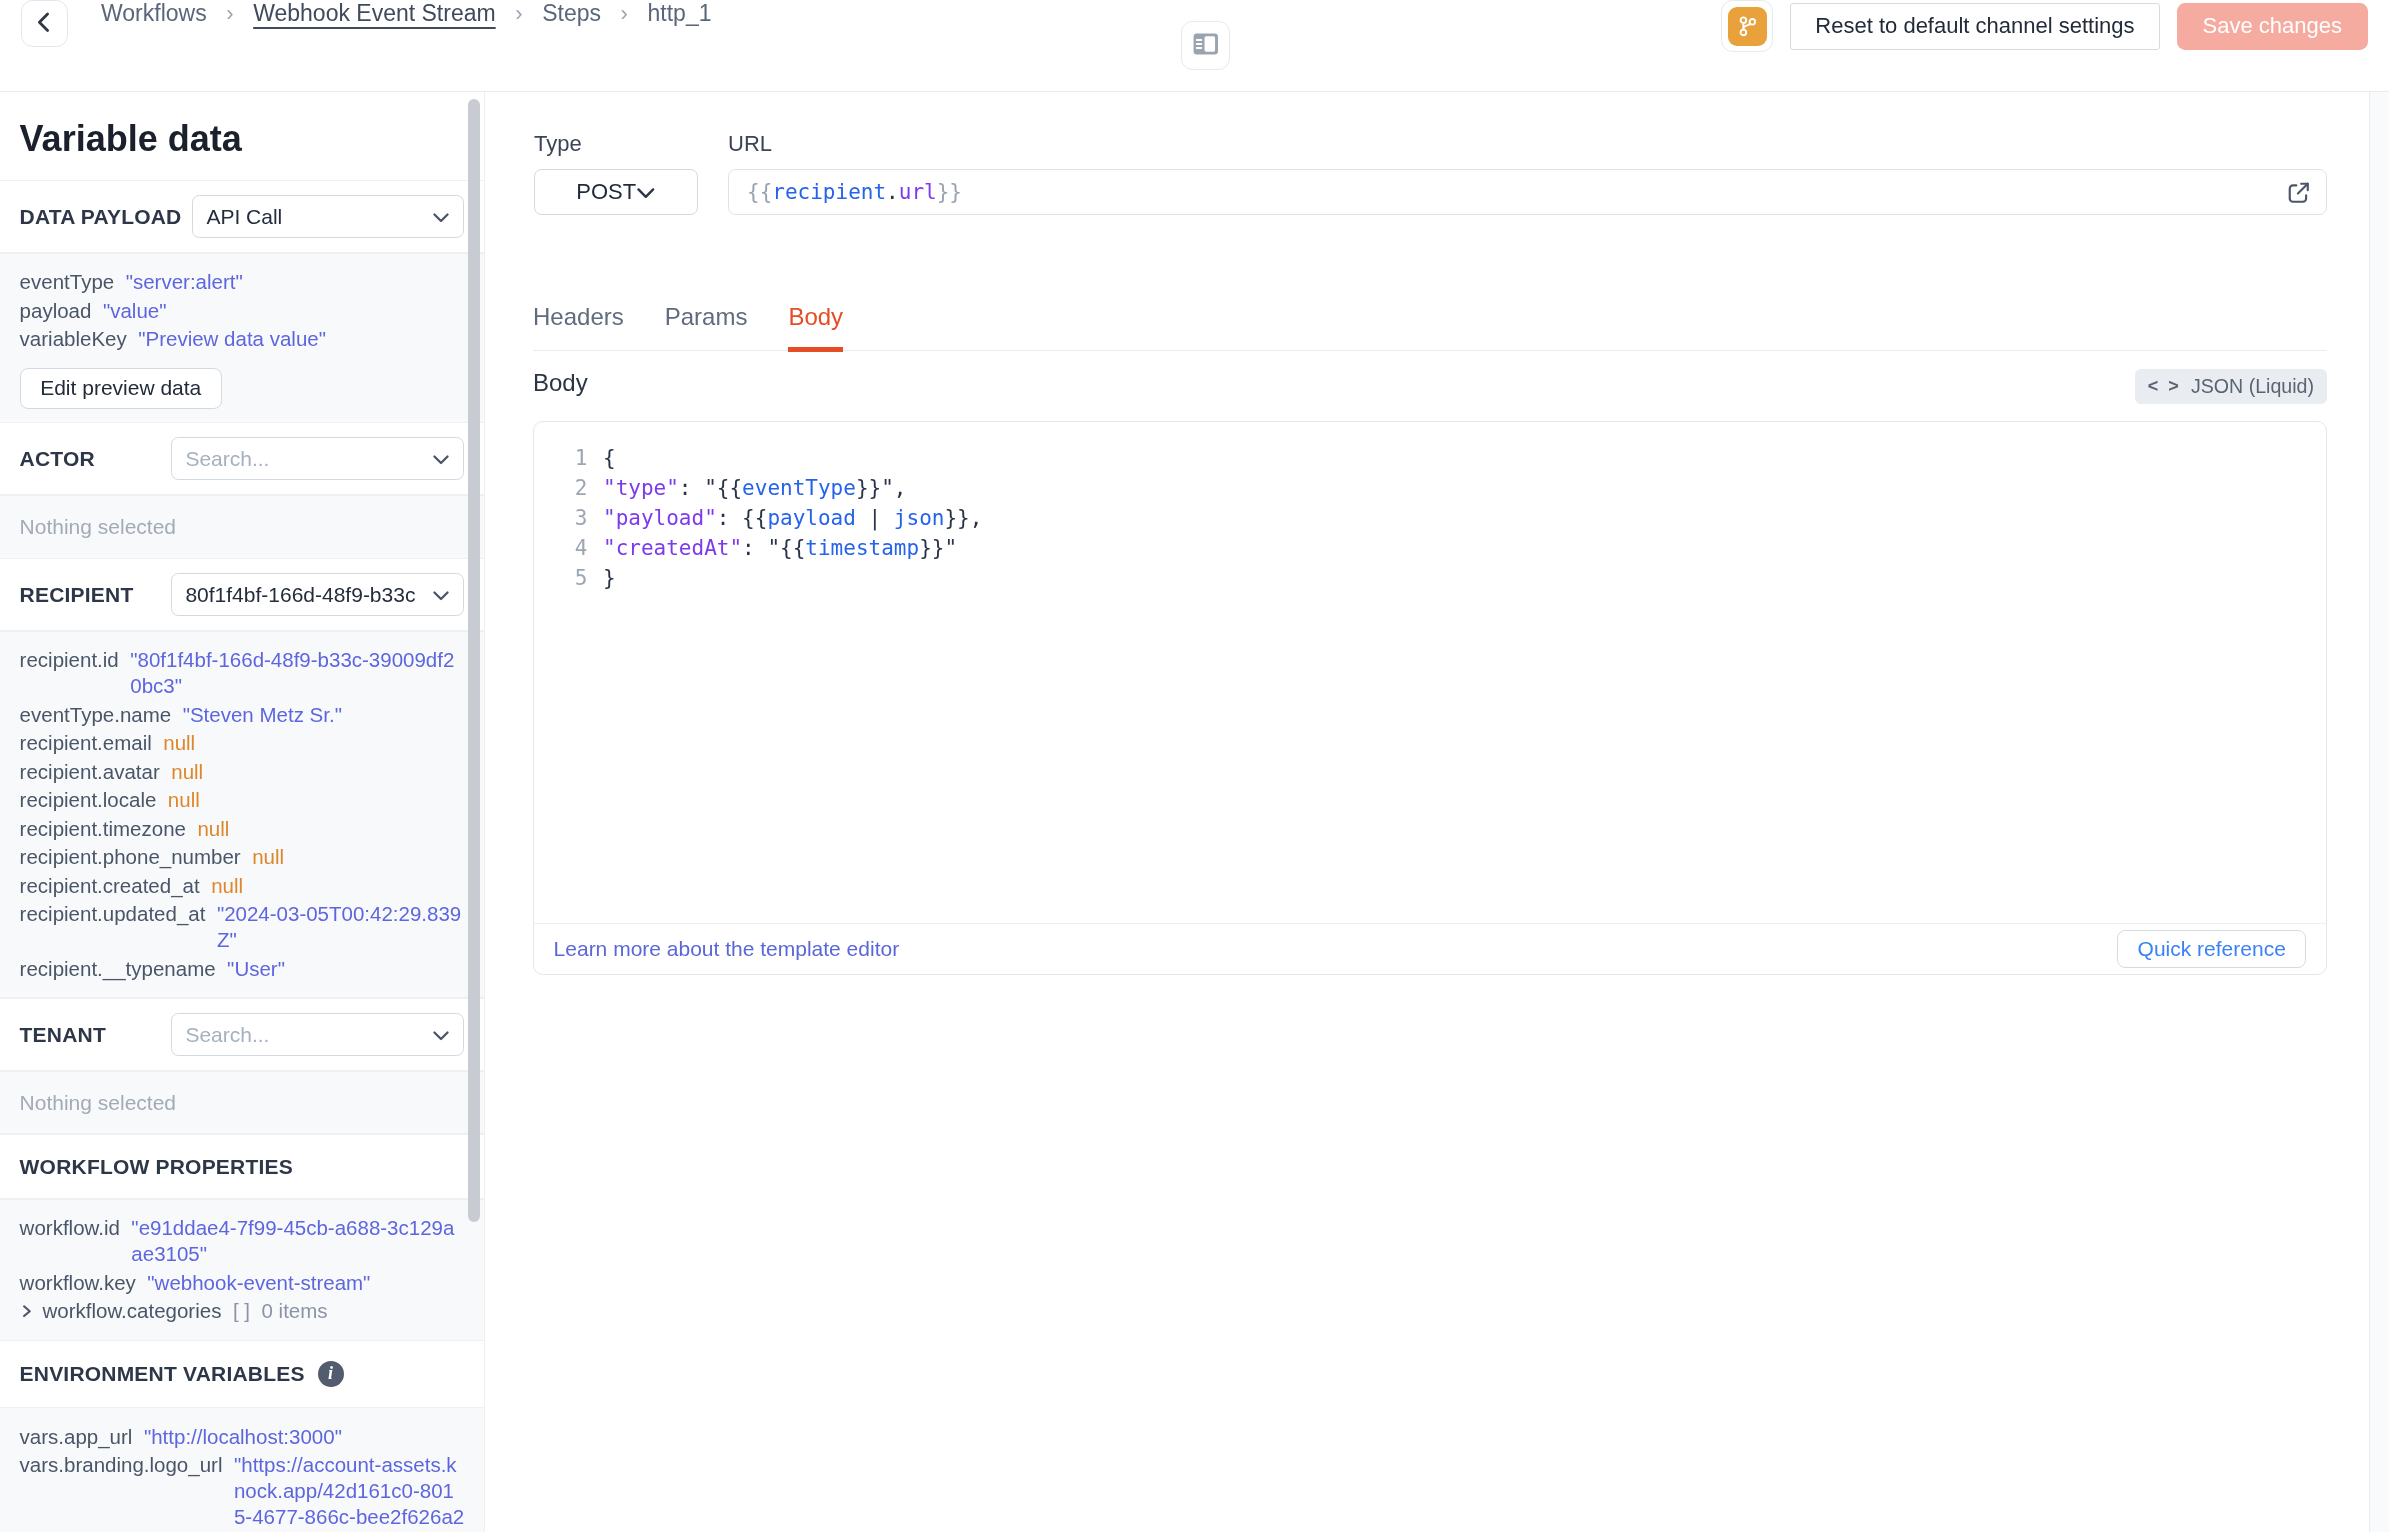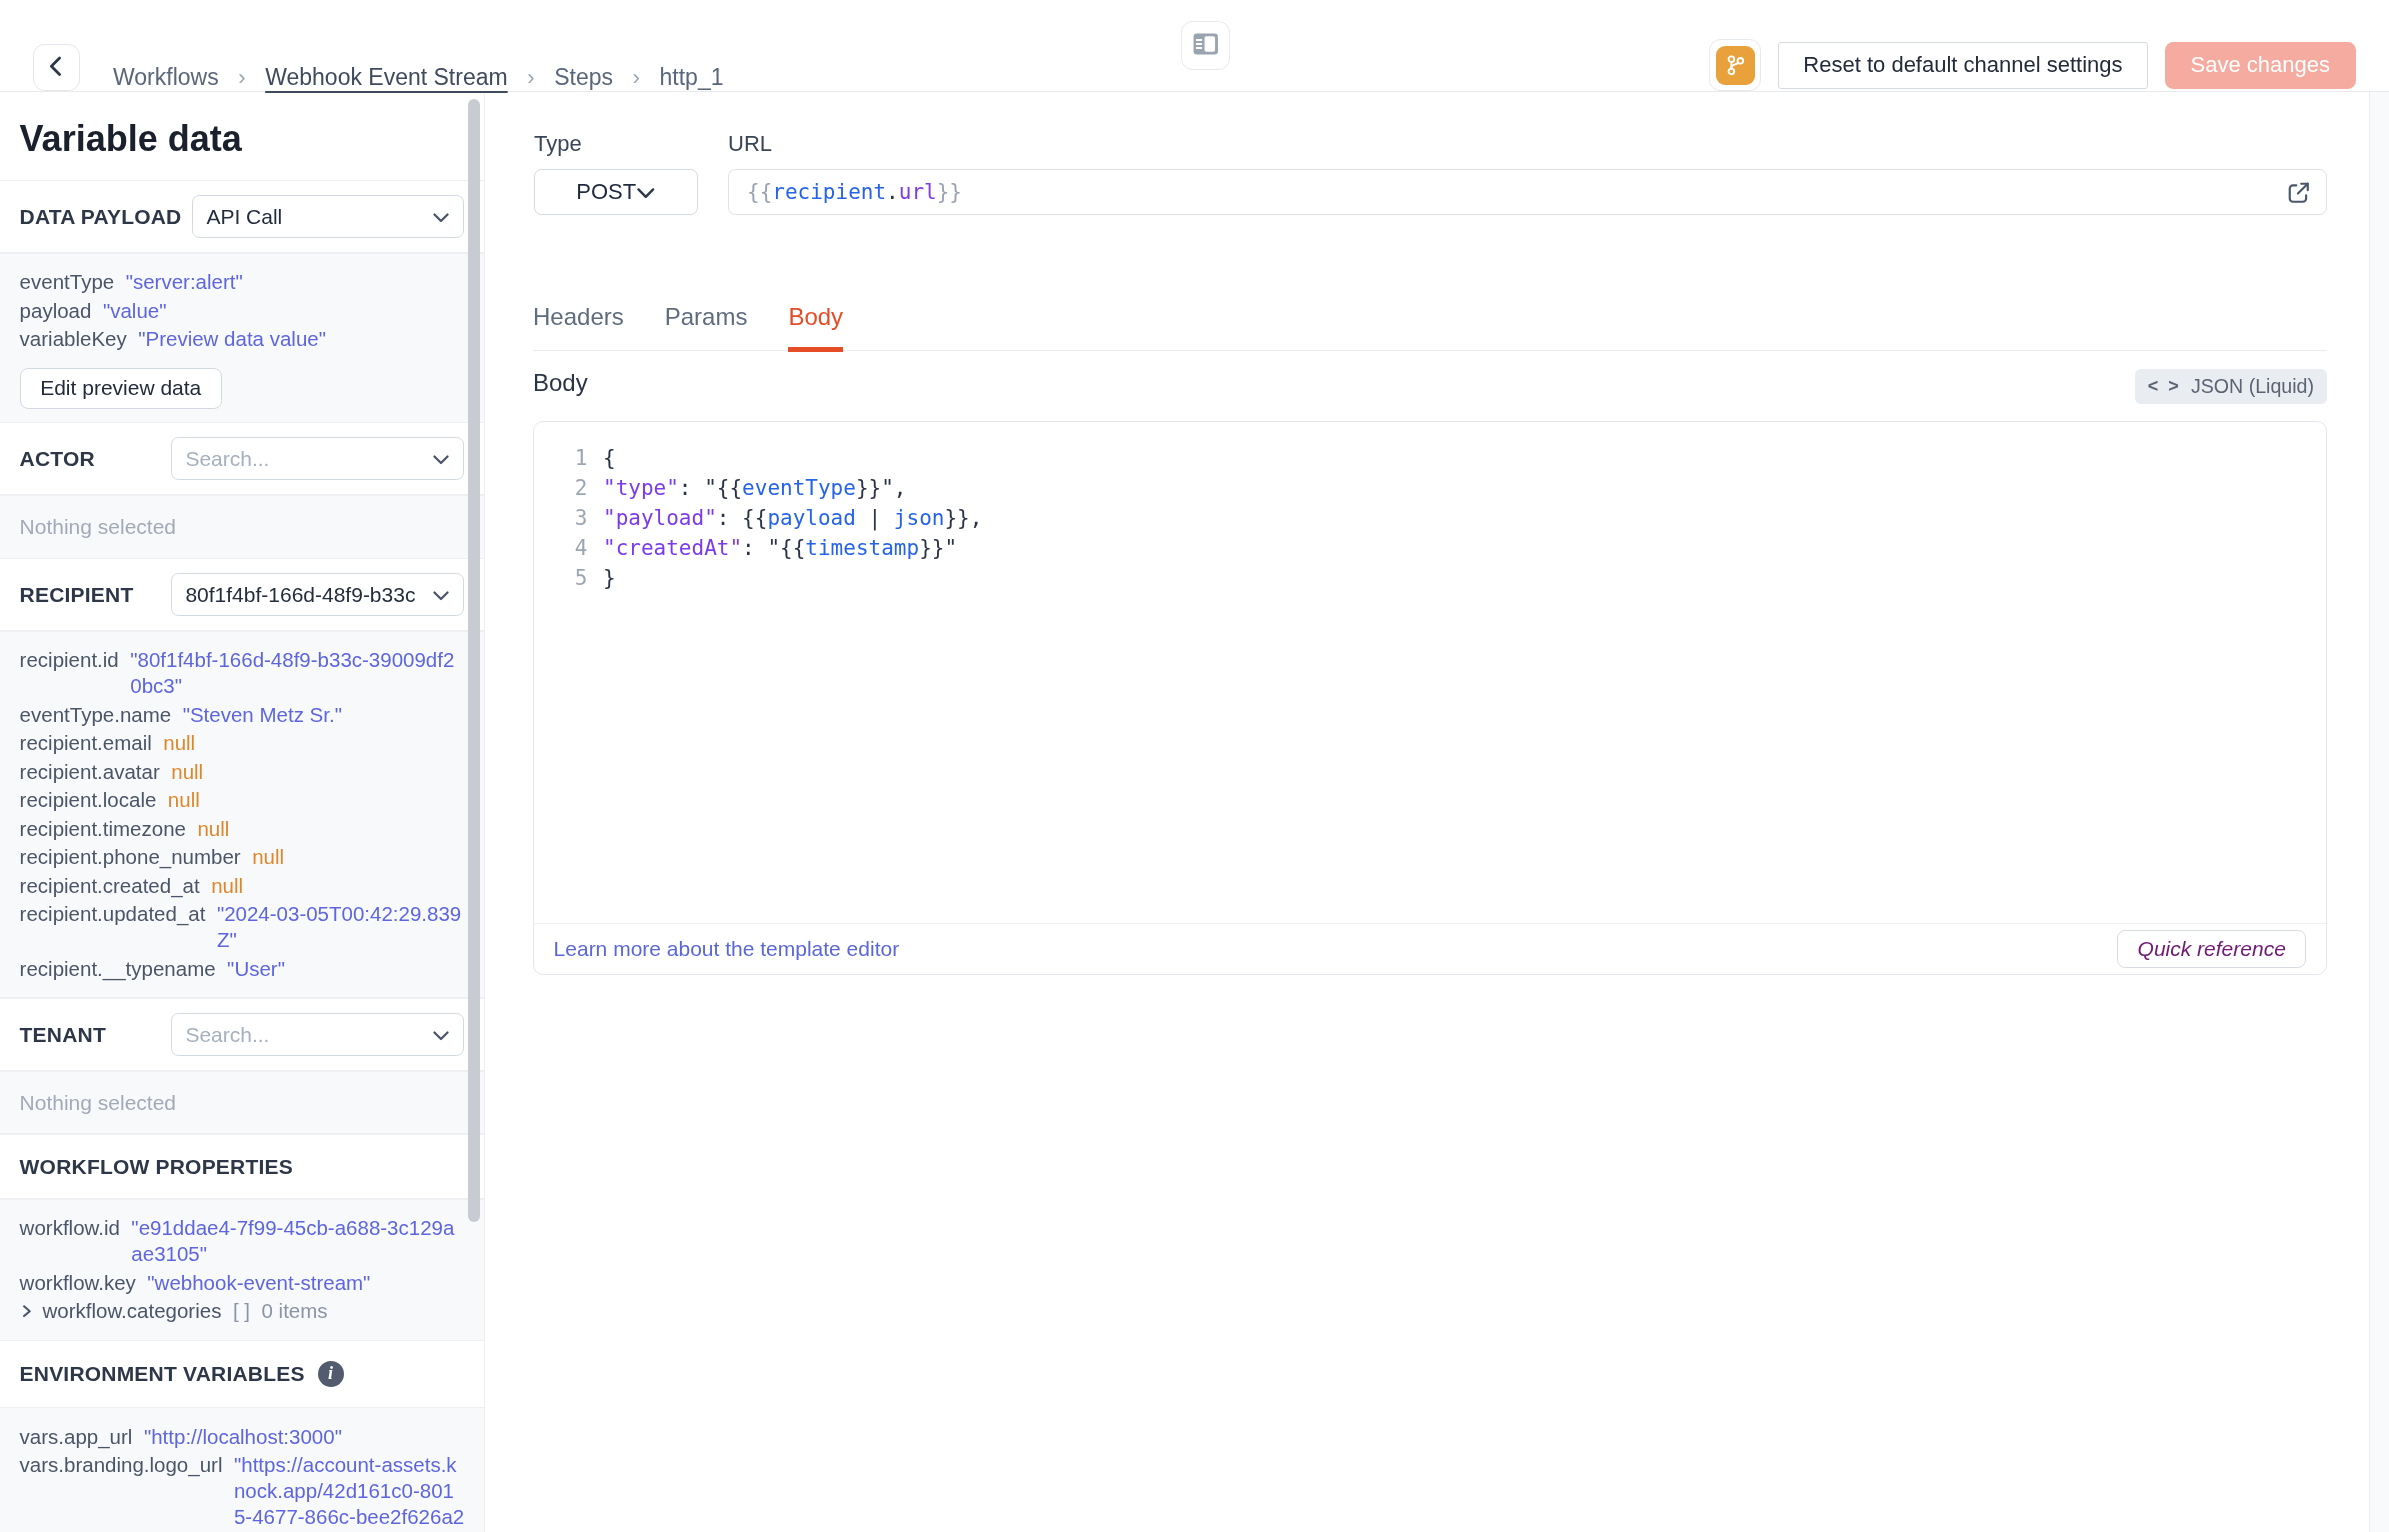--- a/index.html
+++ b/index.html
@@ -7,21 +7,21 @@
   body {
     font-family:"Liberation Sans", sans-serif;
     background:#fff; color:#242D3D; position:relative;
   }
   button { font-family:inherit; cursor:pointer; }
 
   
   .topbar {
     position:absolute; top:0; left:0; right:0; height:92px;
     background:#fff; border-bottom:1.6px solid #E8EAEE;
-    display:flex; align-items:flex-end; padding:0 33px; z-index:10;
+    display:flex; align-items:flex-start; padding:0 21px; z-index:10;
   }
   .back-btn {
     width:47px; height:47px; border:1.6px solid #E3E7EC; border-radius:11.5px;
     background:#fff; display:flex; align-items:center; justify-content:center; flex-shrink:0;
   }
   .breadcrumb { margin-left:33px; display:flex; align-items:center; gap:19.6px;
     font-size:23px; font-weight:500; color:#5A6679; white-space:nowrap; }
   .crumb-sep { color:#9AA5B5; font-size:22px; }
   .crumb-link { color:#3F4A5C; text-decoration:underline; text-underline-offset:5.7px; text-decoration-thickness:1.6px; }
   .panel-toggle {
@@ -129,21 +129,21 @@
   .ln { width:69px; text-align:right; padding-right:15.6px; color:#9CA6B2; flex-shrink:0; }
   .tok-key { color:#7C3AED; }
   .tok-var { color:#2563EB; }
   .tok-punct { color:#2A3346; }
   .tok-brace { color:#98A2B0; }
   .tok-prop { color:#7C3AED; }
   .editor-footer { height:51px; border-top:1.6px solid #EDF0F3;
     display:flex; align-items:center; justify-content:space-between; padding:0 19.6px; }
   .tpl-link { color:#5A67D8; font-size:21px; text-decoration:none; }
   .qr-btn { height:38px; padding:0 19.6px; border:1.6px solid #D6DBE2; border-radius:8.2px;
-    background:#fff; font-size:21px; font-weight:500; color:#701a75;font-style:italic; }
+    background:#fff; font-size:21px; font-weight:500; color:#3b82f6; }
 </style>
 </head>
 <body>
 
 <header class="topbar">
   <button class="back-btn">
     <span>
       <svg width="24.6" height="24.6" viewBox="0 0 30 30">
           <polyline points="19,5 9,15 19,25" fill="none" stroke="#2D3748" stroke-width="3.4" stroke-linecap="round" stroke-linejoin="round"></polyline>
         </svg>

